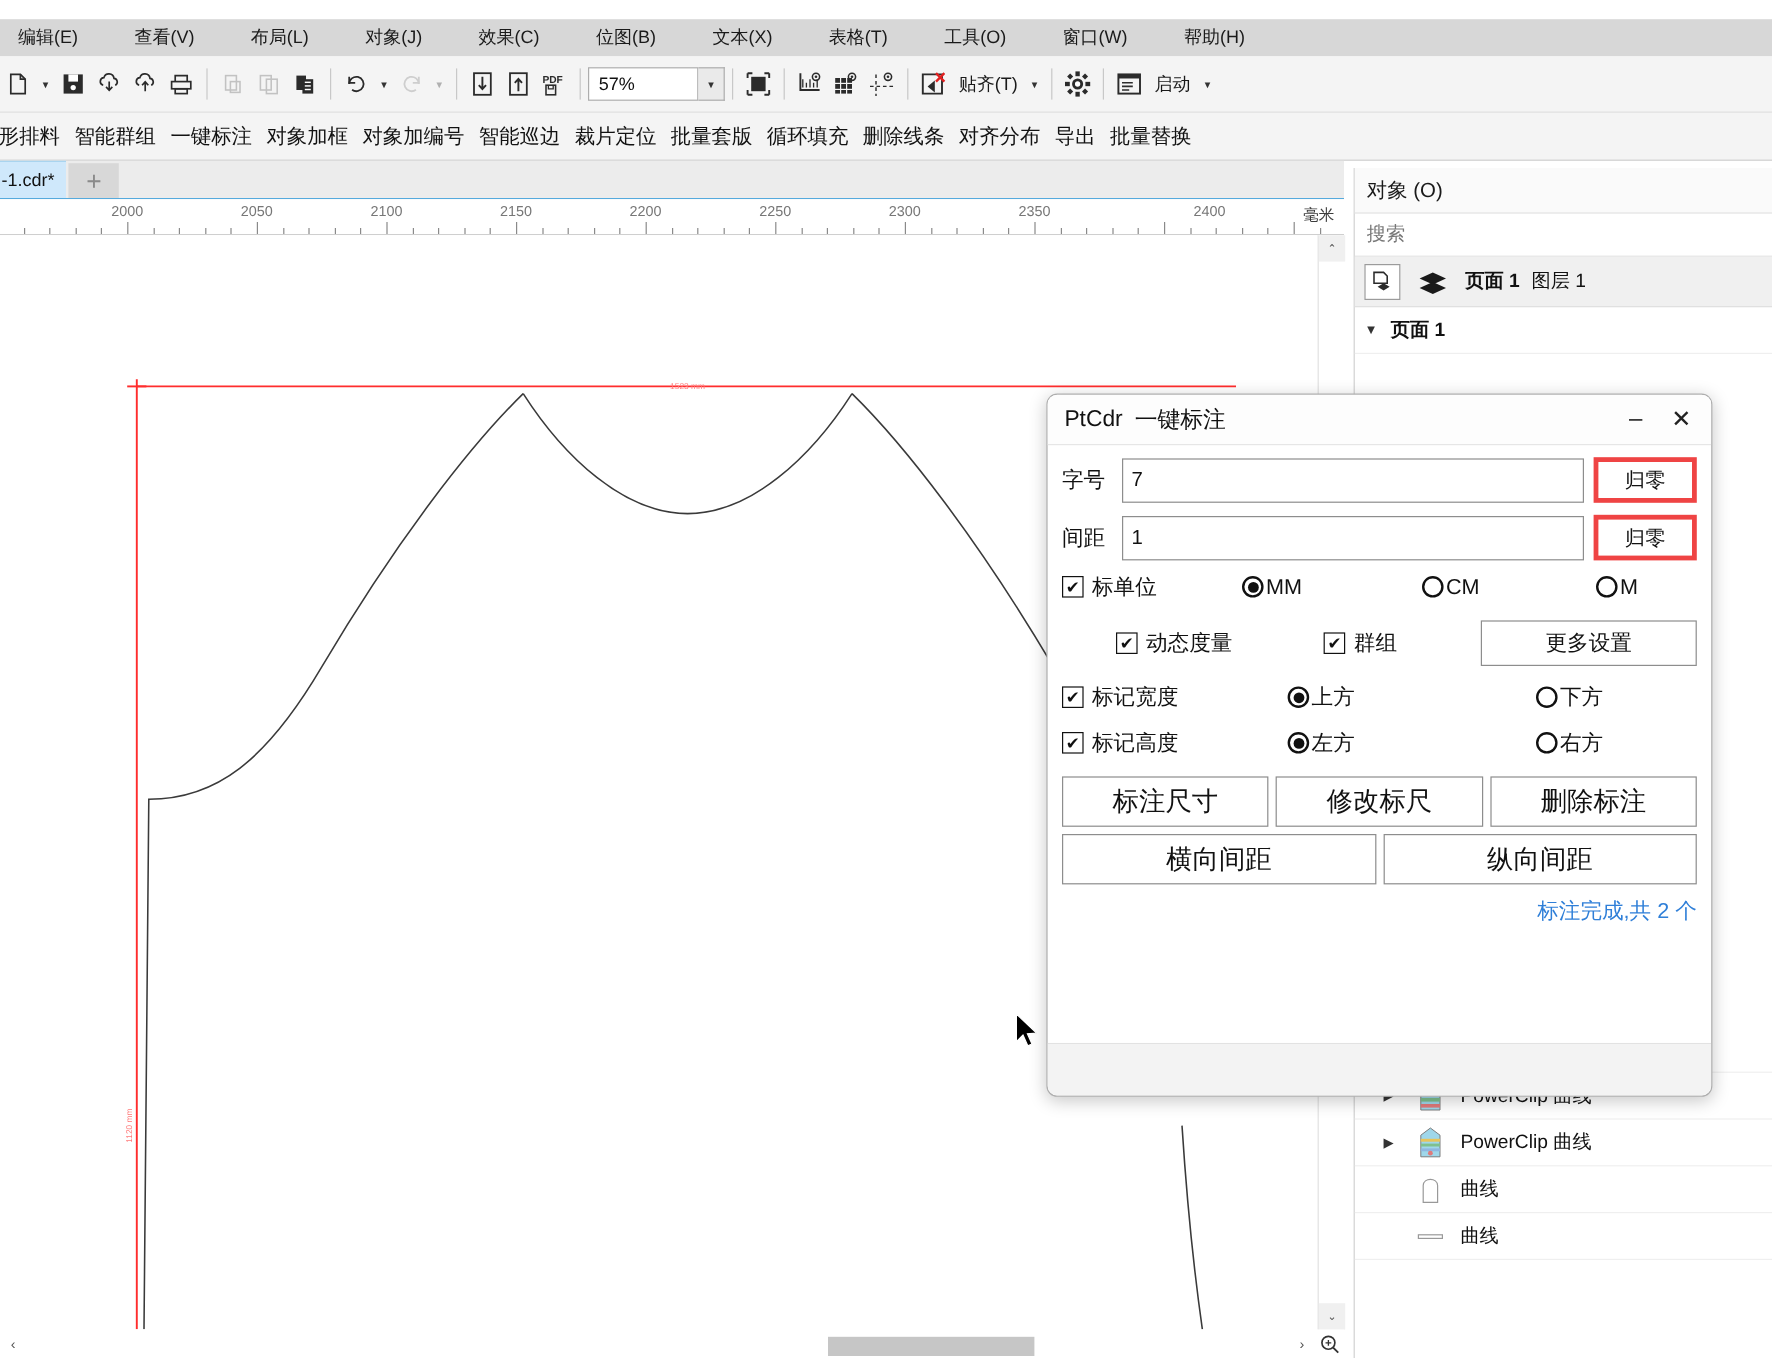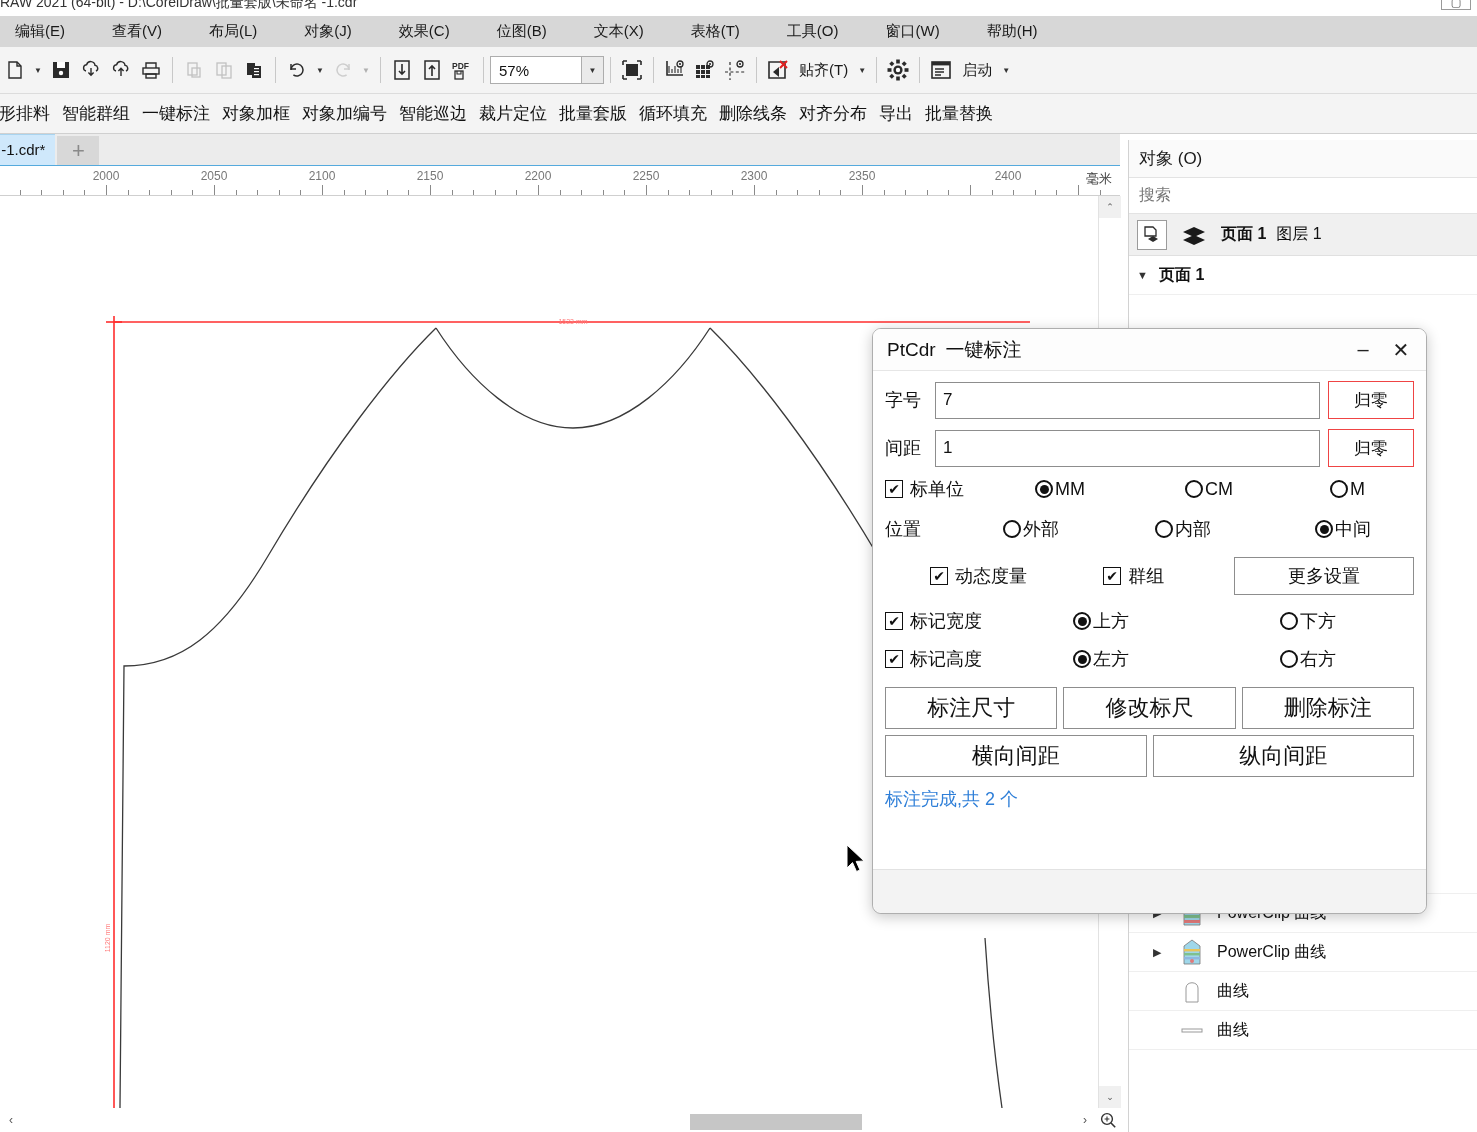--- a/index.html
+++ b/index.html
@@ -212,21 +212,21 @@
 
   .dlg-body { padding: 10px 12px 0 12px; }
   .field-row { display: flex; align-items: center; margin-bottom: 10px; }
   .field-label { width: 50px; font-size: 18px; color: #111; }
   .field-input {
     flex: 1; height: 37px; border: 1px solid #8d8d8d; background: #fff;
     font-size: 17px; color: #111; padding-left: 7px; outline: none;
     font-family: "Liberation Sans", sans-serif;
   }
   .field-btn {
-    width: 86px; height: 38px; margin-left: 8px; border: 1px solid #ef4444;
+    width: 86px; height: 38px; margin-left: 8px; border: 4px solid #ef4444;
     background: #fff; font-size: 17px; color: #111;
     font-family: "Liberation Sans", sans-serif;
   }
   .hint-row {
     text-align: center; font-size: 17px; color: #111; margin: 6px 0 14px 0;
   }
 
   .opt-row { display: flex; align-items: center; margin-bottom: 16px; }
   .chk { display: flex; align-items: center; gap: 7px; }
   .chk .box {
@@ -247,39 +247,33 @@
     width: 182px; height: 38px; border: 1px solid #8d8d8d; background: #fff;
     font-size: 18px; color: #111; font-family: "Liberation Sans", sans-serif;
   }
 
   .act-row { display: flex; gap: 6px; margin-bottom: 6px; }
   .act-btn {
     height: 42px; border: 1px solid #8d8d8d; background: #fff;
     font-size: 22px; color: #111; font-family: "Liberation Sans", sans-serif;
   }
   .status-line {
-    text-align: left; font-size: 18px; color: #2f7fd8; margin-top: 10px;
+    text-align: right; font-size: 18px; color: #2f7fd8; margin-top: 10px;
   }
   .dlg-footer {
     position: absolute; left: 0; bottom: 0; width: 100%; height: 44px;
     background: #f3f3f3; border-top: 1px solid #e2e2e2;
     border-radius: 0 0 9px 9px;
   }
 </style>
 </head>
 <body>
 
 <div id="app">
 
-  <div class="titlebar">
-    <div class="caption">RAW 2021 (64-bit) - D:\CorelDraw\批量套版\未命名 -1.cdr</div>
-    <div class="win-btns">
-      <div class="wb">▢</div>
-    </div>
-  </div>
 
   <div class="menubar">
     <div class="menu-item">编辑(E)</div>
     <div class="menu-item">查看(V)</div>
     <div class="menu-item">布局(L)</div>
     <div class="menu-item">对象(J)</div>
     <div class="menu-item">效果(C)</div>
     <div class="menu-item">位图(B)</div>
     <div class="menu-item">文本(X)</div>
     <div class="menu-item">表格(T)</div>
@@ -724,39 +718,20 @@
         <div class="rad" style="width:145px">
           <span class="circ"></span>
           <span class="lab">CM</span>
         </div>
         <div class="rad">
           <span class="circ"></span>
           <span class="lab">M</span>
         </div>
       </div>
 
-      <div class="opt-row">
-        <div style="width:118px" class="chk">
-          <span class="lab">位置</span>
-        </div>
-        <div class="rad" style="width:152px">
-          <span class="circ"></span>
-          <span class="lab">外部</span>
-        </div>
-        <div class="rad" style="width:160px">
-          <span class="circ"></span>
-          <span class="lab">内部</span>
-        </div>
-        <div class="rad">
-          <span class="circ">
-              <span class="dot"></span>
-            </span>
-          <span class="lab">中间</span>
-        </div>
-      </div>
 
       <div class="opt-row" style="margin-bottom:14px">
         <div class="chk" style="width:175px; margin-left:45px">
           <span class="box">✔</span>
           <span class="lab">动态度量</span>
         </div>
         <div class="chk" style="width:132px">
           <span class="box">✔</span>
           <span class="lab">群组</span>
         </div>

